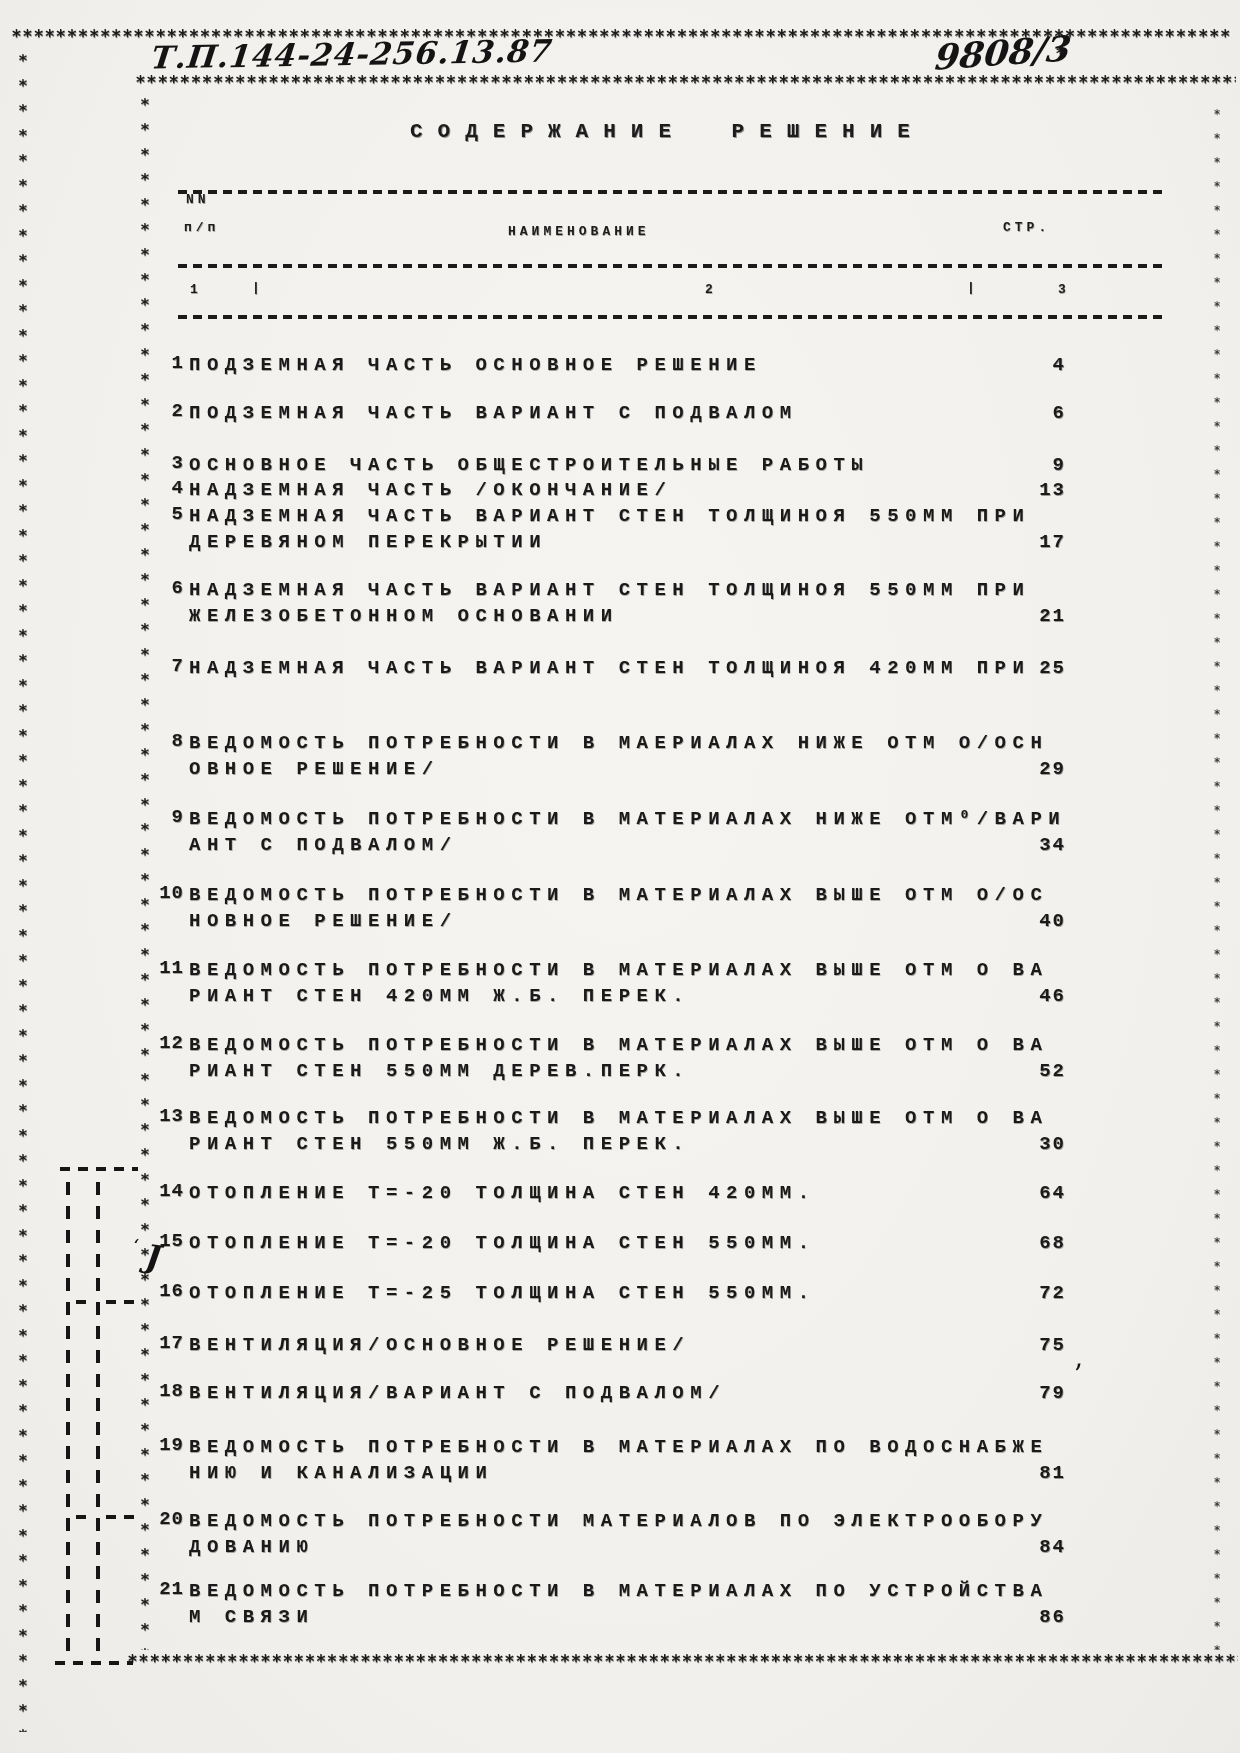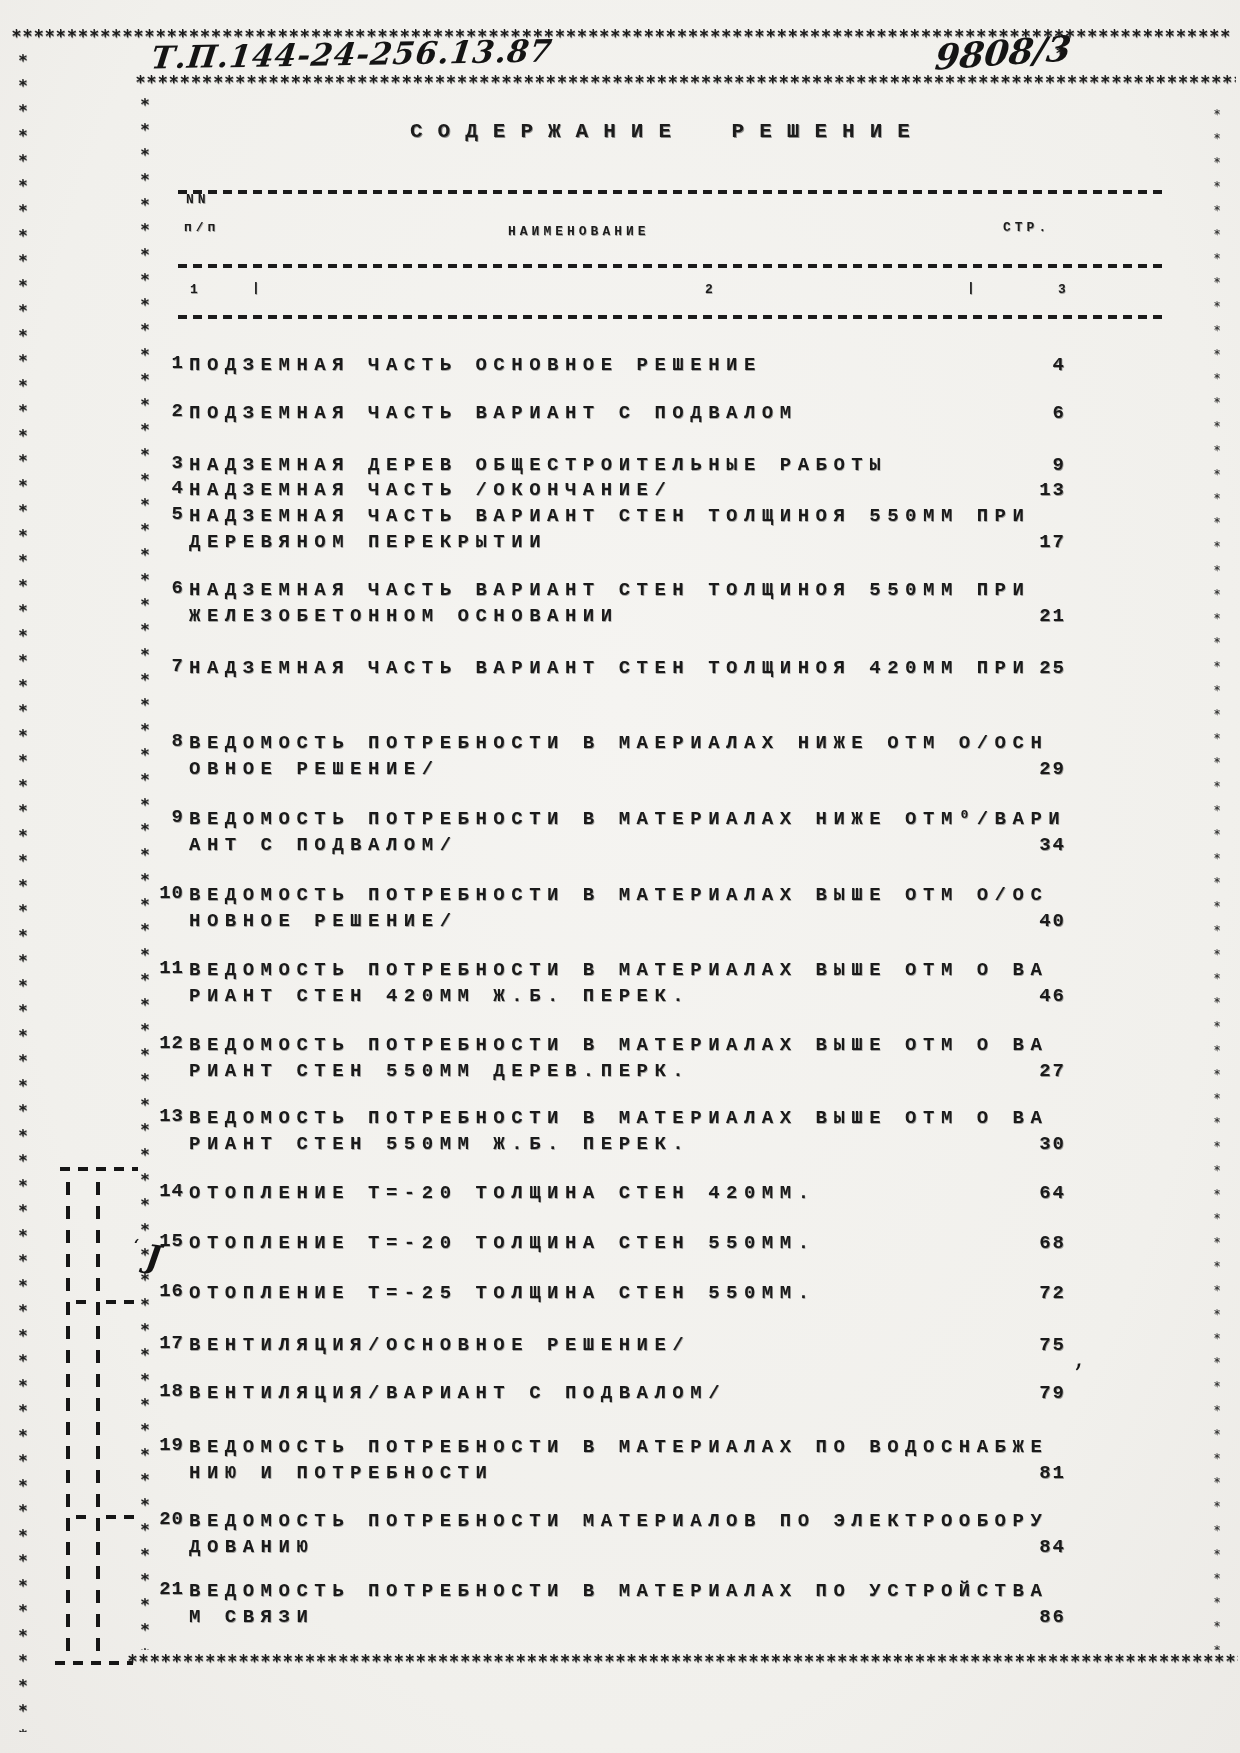--- a/index.html
+++ b/index.html
@@ -351,21 +351,21 @@
       <div class="toc-row" style="top: 400px;">
         <span class="row-num">2</span>
         <div class="row-lines">
           <div class="row-line">ПОДЗЕМНАЯ ЧАСТЬ ВАРИАНТ С ПОДВАЛОМ</div>
         </div>
         <span class="row-page">6</span>
       </div>
       <div class="toc-row" style="top: 452px;">
         <span class="row-num">3</span>
         <div class="row-lines">
-          <div class="row-line">НАДЗЕМНАЯ ДЕРЕВ ОБЩЕСТРОИТЕЛЬНЫЕ РАБОТЫ</div>
+          <div class="row-line">ОСНОВНОЕ ЧАСТЬ ОБЩЕСТРОИТЕЛЬНЫЕ РАБОТЫ</div>
         </div>
         <span class="row-page">9</span>
       </div>
       <div class="toc-row" style="top: 477px;">
         <span class="row-num">4</span>
         <div class="row-lines">
           <div class="row-line">НАДЗЕМНАЯ ЧАСТЬ /ОКОНЧАНИЕ/</div>
         </div>
         <span class="row-page">13</span>
       </div>
@@ -423,21 +423,21 @@
           <div class="row-line">РИАНТ СТЕН 420ММ Ж.Б. ПЕРЕК.</div>
         </div>
         <span class="row-page">46</span>
       </div>
       <div class="toc-row" style="top: 1032px;">
         <span class="row-num">12</span>
         <div class="row-lines">
           <div class="row-line">ВЕДОМОСТЬ ПОТРЕБНОСТИ В МАТЕРИАЛАХ ВЫШЕ ОТМ О ВА</div>
           <div class="row-line">РИАНТ СТЕН 550ММ ДЕРЕВ.ПЕРК.</div>
         </div>
-        <span class="row-page">27</span>
+        <span class="row-page">52</span>
       </div>
       <div class="toc-row" style="top: 1105px;">
         <span class="row-num">13</span>
         <div class="row-lines">
           <div class="row-line">ВЕДОМОСТЬ ПОТРЕБНОСТИ В МАТЕРИАЛАХ ВЫШЕ ОТМ О ВА</div>
           <div class="row-line">РИАНТ СТЕН 550ММ Ж.Б. ПЕРЕК.</div>
         </div>
         <span class="row-page">30</span>
       </div>
       <div class="toc-row" style="top: 1180px;">
@@ -472,21 +472,21 @@
         <span class="row-num">18</span>
         <div class="row-lines">
           <div class="row-line">ВЕНТИЛЯЦИЯ/ВАРИАНТ С ПОДВАЛОМ/</div>
         </div>
         <span class="row-page">79</span>
       </div>
       <div class="toc-row" style="top: 1434px;">
         <span class="row-num">19</span>
         <div class="row-lines">
           <div class="row-line">ВЕДОМОСТЬ ПОТРЕБНОСТИ В МАТЕРИАЛАХ ПО ВОДОСНАБЖЕ</div>
-          <div class="row-line">НИЮ И ПОТРЕБНОСТИ</div>
+          <div class="row-line">НИЮ И КАНАЛИЗАЦИИ</div>
         </div>
         <span class="row-page">81</span>
       </div>
       <div class="toc-row" style="top: 1508px;">
         <span class="row-num">20</span>
         <div class="row-lines">
           <div class="row-line">ВЕДОМОСТЬ ПОТРЕБНОСТИ МАТЕРИАЛОВ ПО ЭЛЕКТРООБОРУ</div>
           <div class="row-line">ДОВАНИЮ</div>
         </div>
         <span class="row-page">84</span>

